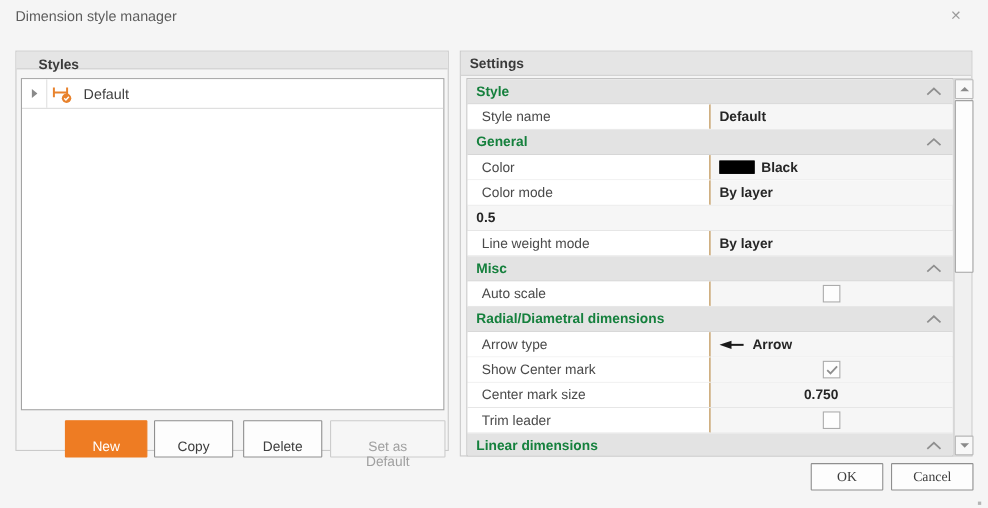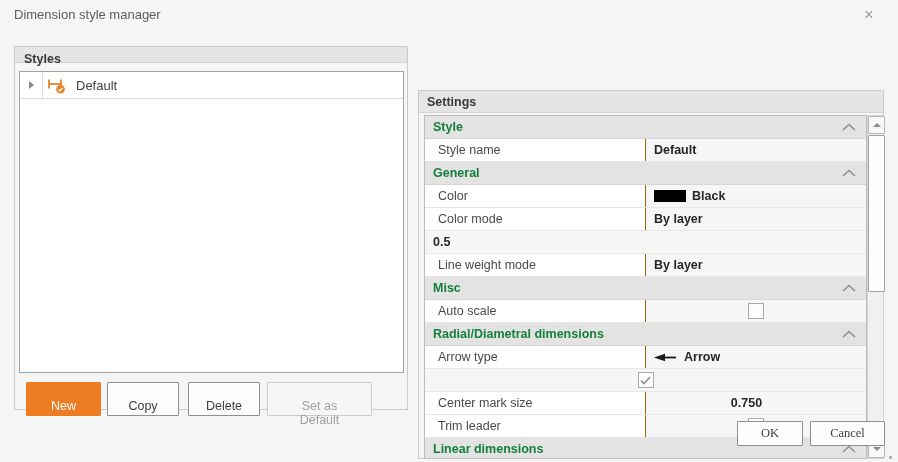--- a/index.html
+++ b/index.html
@@ -10,36 +10,36 @@
     font-size:12.5px;color:#4a4a4a;
     -webkit-font-smoothing:antialiased;
   }
   
   .dlg-title{position:absolute;left:14px;top:7px;font-size:13px;color:#5c5c5c;}
   .dlg-close{position:absolute;left:858px;top:4px;width:22px;height:22px;line-height:22px;
     text-align:center;font-size:16px;color:#9b9b9b;cursor:default;}
   
   .gbox{position:absolute;border:1px solid #cacaca;box-sizing:border-box;background:#f5f5f5;}
   .left-box{left:14px;top:46px;width:394px;height:364px;}
-  .right-box{left:418px;top:46px;width:466px;height:369px;margin-top:44px;}
+  .right-box{left:418px;top:46px;width:466px;height:369px;}
   .box-header{height:16px;line-height:24px;background:#e5e5e5;font-weight:bold;color:#3a3a3a;
-    padding-left:9px;border-bottom:1px solid #d2d2d2;box-sizing:border-box;}
+    padding-left:20px;border-bottom:1px solid #d2d2d2;box-sizing:border-box;}
   .right-box .box-header{height:22px;line-height:22px;padding-left:8px;}
   
   .styles-list{position:absolute;left:4px;top:24px;width:385px;height:302px;
     background:#ffffff;border:1px solid #a3a3a3;box-sizing:border-box;overflow:hidden;}
   .tree-row{display:flex;align-items:center;height:26px;border-bottom:1px solid #dcdcdc;background:#fff;}
   .caret-cell{width:22px;display:flex;justify-content:center;align-items:center;height:100%;}
   .tri-right{width:0;height:0;border-left:5px solid #8a8a8a;border-top:4px solid transparent;border-bottom:4px solid transparent;}
   .icon-cell{width:28px;height:100%;display:flex;align-items:center;justify-content:center;
     border-left:1px solid #e0e0e0;box-sizing:border-box;}
   .tree-label{margin-left:6px;font-size:13px;color:#3f3f3f;}
   
   .sbtn{position:absolute;top:335px;height:24px;box-sizing:border-box;border:1px solid #8f8f8f;
-    background:#fdfdfd;color:#3d3d3d;font-size:12.5px;font-family:inherit;border-radius:1px;padding:16px;}
+    background:#fdfdfd;color:#3d3d3d;font-size:12.5px;font-family:inherit;border-radius:1px;padding:16px;margin-left:33px;}
   .sbtn-0{left:11px;width:75px;background:#ee7c23;border-color:#ee7c23;color:#ffffff;}
   .sbtn-1{left:92px;width:72px;}
   .sbtn-2{left:173px;width:72px;}
   .sbtn-3{left:252px;width:105px;background:#f6f6f6;border-color:#cccccc;color:#a0a0a0;}
   
   .settings-grid{position:absolute;left:5px;top:24px;width:443px;height:344px;
     border:1px solid #bdbdbd;box-sizing:border-box;background:#fff;overflow:hidden;}
   .g-sec{display:flex;align-items:center;height:23px;background:#e3e3e3;
     border-bottom:1px solid #d6d6d6;box-sizing:border-box;padding:0 10px 0 8px;}
   .g-sec-title{font-weight:bold;color:#15803d;flex:1;}
@@ -186,20 +186,21 @@
             <span class="arrow-glyph">
               <svg width="23" height="9" viewBox="0 0 23 9">
                 <polygon points="0,4.5 11,0.8 11,8.2" fill="#1a1a1a"></polygon>
                 <rect x="9" y="3.6" width="13" height="1.8" fill="#1a1a1a"></rect>
               </svg>
             </span>
             <span>Arrow</span>
           </div>
         </div>
         <div class="g-row">
+          <div class="g-label">Show Center mark</div>
           <div class="g-value center">
             <span class="cb">
               <svg width="11" height="9" viewBox="0 0 11 9">
                 <path d="M1 4.5 L4 7.5 L10 1" stroke="#8e8e8e" stroke-width="1.6" fill="none"></path>
               </svg>
             </span>
           </div>
         </div>
         <div class="g-row">
           <div class="g-label">Center mark size</div>

